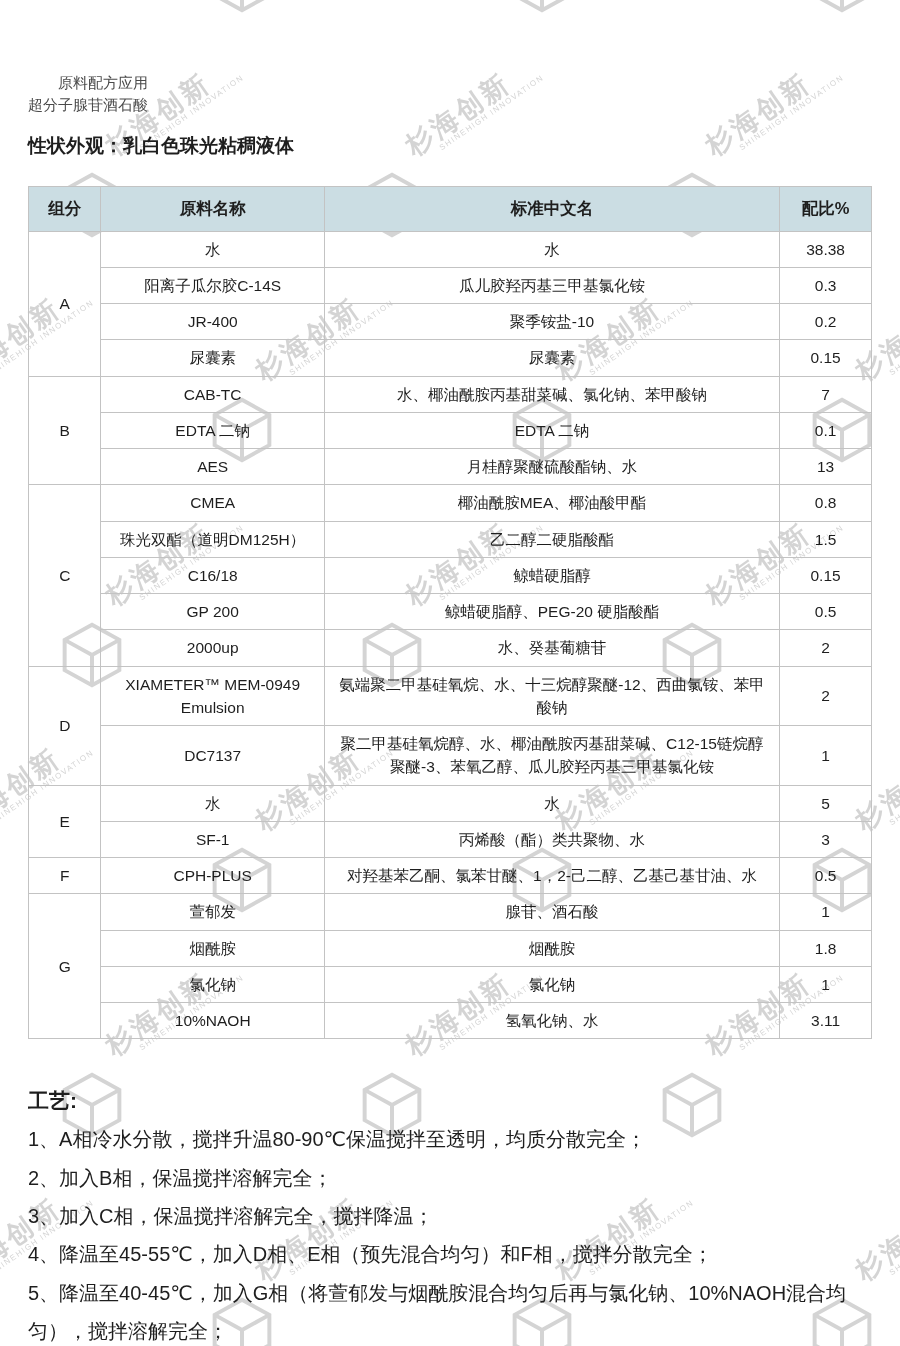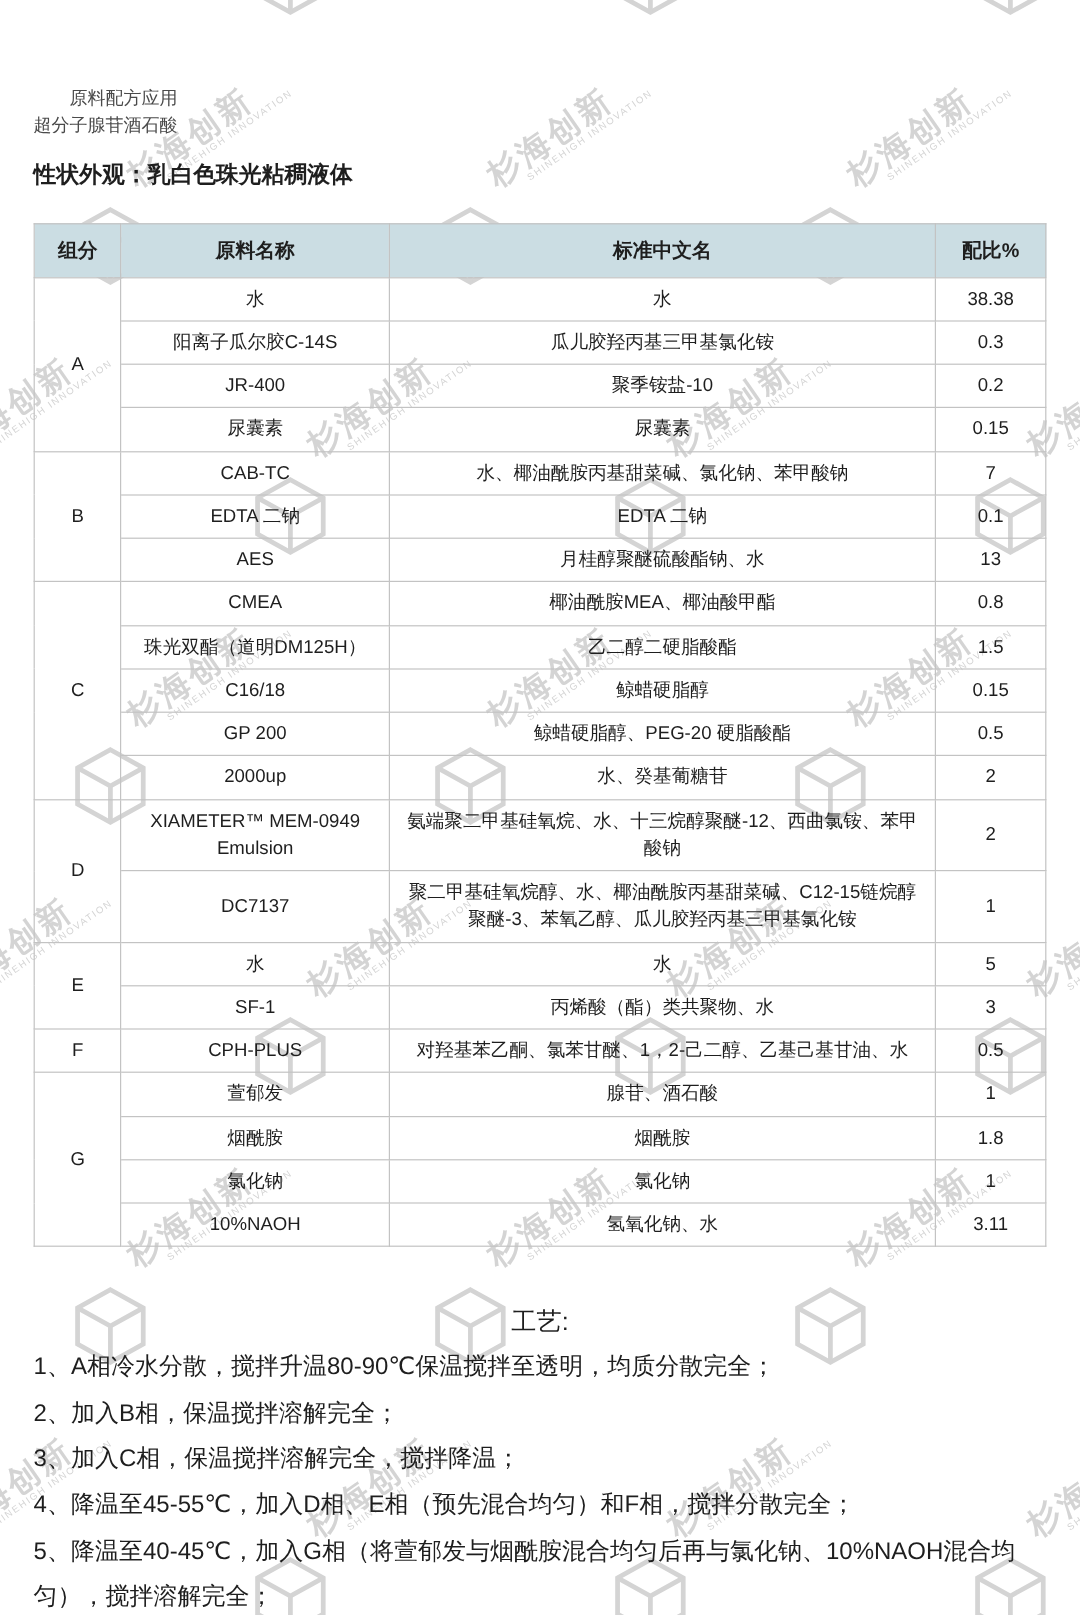--- a/index.html
+++ b/index.html
@@ -73,21 +73,21 @@
     padding: 6px 10px; line-height: 1.5;
     background: transparent;
   }
   td.phase-cell { font-size: 16px; }
   col.c-phase { width: 8.6%; }
   col.c-material { width: 26.5%; }
   col.c-cnname { width: 54.0%; }
   col.c-ratio { width: 10.9%; }
   
   .process { margin-top: 48px; }
-  .process-title { font-size: 21px; font-weight: 400; margin-bottom: 5px; text-align: center; }
+  .process-title { font-size: 21px; font-weight: 700; margin-bottom: 5px; }
   .process-step { font-size: 20px; font-weight: 500; line-height: 1.92; }
 </style>
 </head>
 <body>
 
 <div class="wm-layer" id="wm-layer">
     <div class="wm-unit" style="left: -80px; top: -90px; color: rgb(212, 212, 212);"></div>
     <div class="wm-unit" style="left: 220px; top: -90px; color: rgb(212, 212, 212);">
       <svg width="72" height="72" viewBox="0 0 100 100">
         <g fill="none" stroke="currentColor" stroke-width="5.5">

